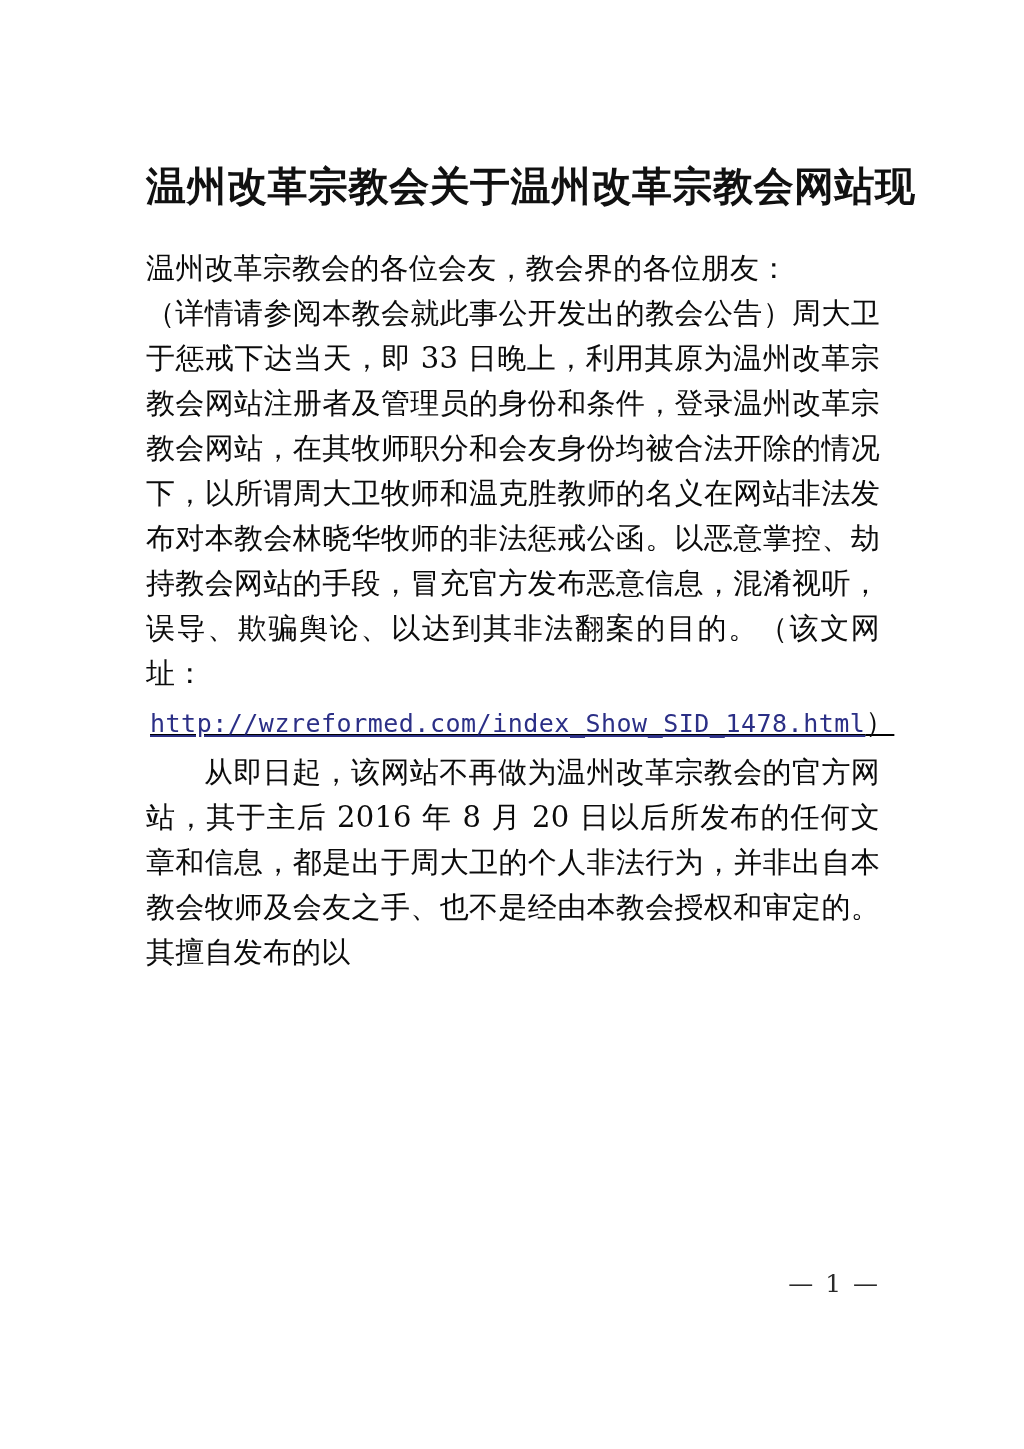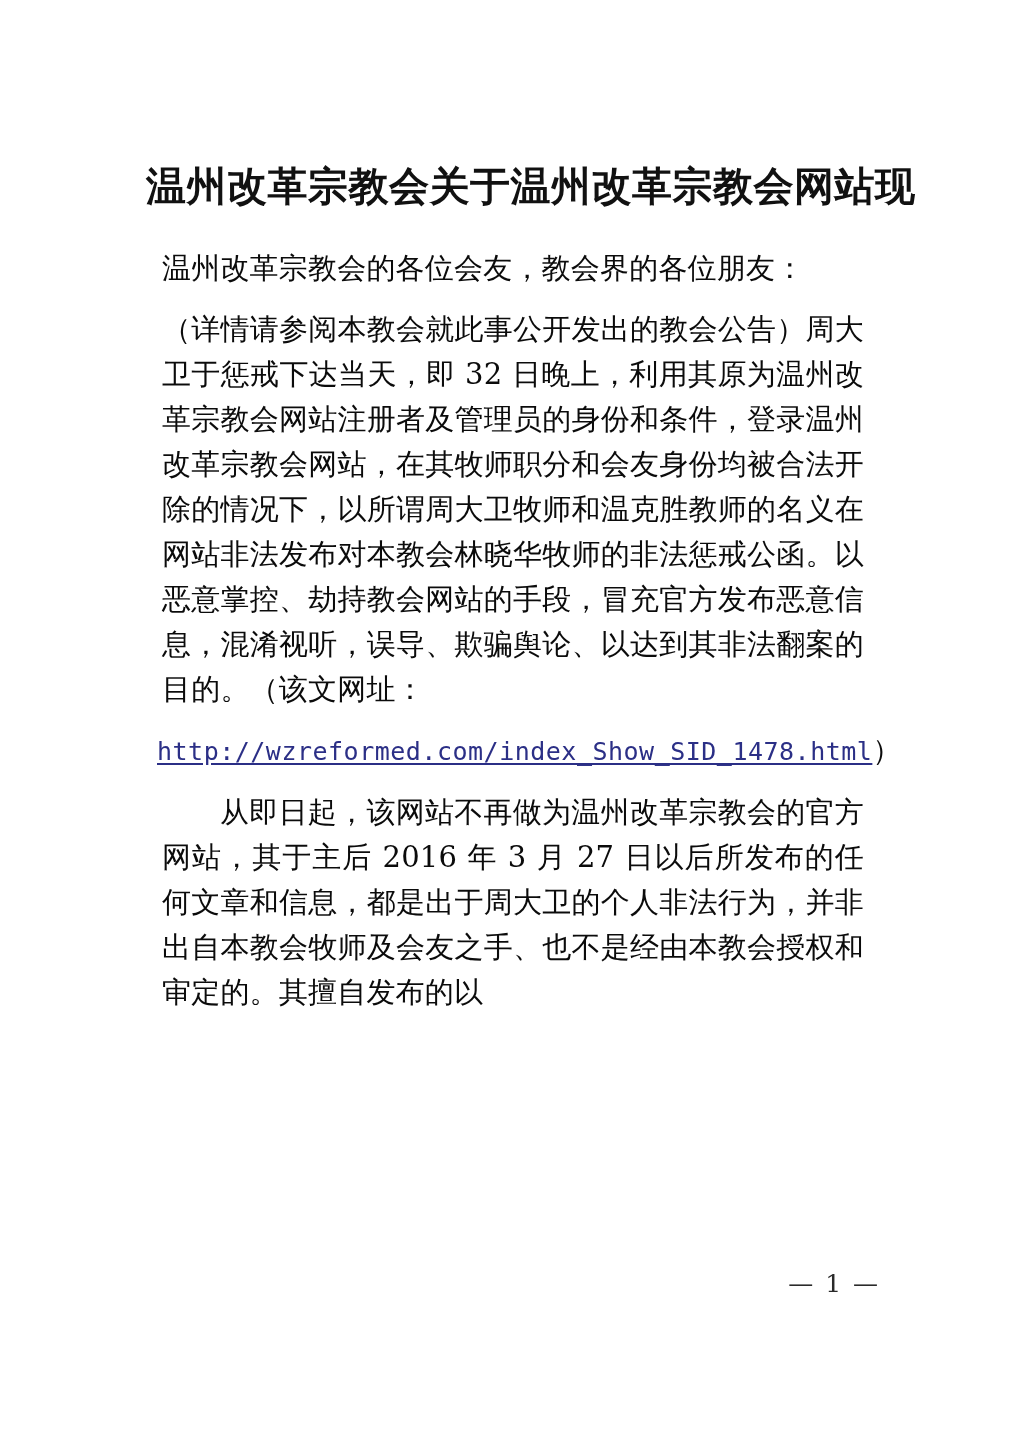--- a/index.html
+++ b/index.html
@@ -46,21 +46,21 @@
     display: block;
     white-space: nowrap;
   }
 
   
   .body-block {
     margin-top: 34px;
   }
 
   .para {
-    margin: 16px;
+    margin: 0;
     font-family: "DejaVu Serif", "Liberation Serif", serif;
     font-size: 29px;
     line-height: 45px;
     color: #0b0b0b;
     text-align: justify;
     text-justify: inter-character;
     word-break: break-all;
     letter-spacing: 0.2px;
   }
   .para.indent {
@@ -69,24 +69,25 @@
   .para.salutation {
     text-indent: 0;
   }
 
   .para + .para {
     margin-top: 0;
   }
 
   
   .url-line {
-    margin: 11px;
+    margin: 4px;
     font-size: 29px;
     line-height: 45px;
     text-align: right;
+    text-decoration: underline;
   }
   .url {
     font-family: "DejaVu Sans Mono", "Liberation Mono", monospace;
     font-size: 25px;
     color: #2b2f86;
     text-decoration: underline;
     text-underline-offset: 3px;
     letter-spacing: 0.5px;
   }
   .paren {
@@ -118,26 +119,26 @@
 
     <h1 class="doc-title">
       <span class="tline">温州改革宗教会关于温州改革宗教会网站现</span>
     </h1>
 
     <div class="body-block">
 
       <p class="para salutation">温州改革宗教会的各位会友，教会界的各位朋友：</p>
 
 
-      <p class="para">（详情请参阅本教会就此事公开发出的教会公告）周大卫于惩戒下达当天，即 32 日晚上，利用其原为温州改革宗教会网站注册者及管理员的身份和条件，登录温州改革宗教会网站，在其牧师职分和会友身份均被合法开除的情况下，以所谓周大卫牧师和温克胜教师的名义在网站非法发布对本教会林晓华牧师的非法惩戒公函。以恶意掌控、劫持教会网站的手段，冒充官方发布恶意信息，混淆视听，误导、欺骗舆论、以达到其非法翻案的目的。（该文网址：</p>
+      <p class="para">（详情请参阅本教会就此事公开发出的教会公告）周大卫于惩戒下达当天，即 33 日晚上，利用其原为温州改革宗教会网站注册者及管理员的身份和条件，登录温州改革宗教会网站，在其牧师职分和会友身份均被合法开除的情况下，以所谓周大卫牧师和温克胜教师的名义在网站非法发布对本教会林晓华牧师的非法惩戒公函。以恶意掌控、劫持教会网站的手段，冒充官方发布恶意信息，混淆视听，误导、欺骗舆论、以达到其非法翻案的目的。（该文网址：</p>
 
       <p class="url-line"><a class="url" href="#">http://wzreformed.com/index_Show_SID_1478.html</a><span class="paren">）</span></p>
 
 
-      <p class="para indent">从即日起，该网站不再做为温州改革宗教会的官方网站，其于主后 2016 年 3 月 27 日以后所发布的任何文章和信息，都是出于周大卫的个人非法行为，并非出自本教会牧师及会友之手、也不是经由本教会授权和审定的。其擅自发布的以</p>
+      <p class="para indent">从即日起，该网站不再做为温州改革宗教会的官方网站，其于主后 2016 年 8 月 20 日以后所发布的任何文章和信息，都是出于周大卫的个人非法行为，并非出自本教会牧师及会友之手、也不是经由本教会授权和审定的。其擅自发布的以</p>
 
     </div>
 
   </div>
 
   <div class="page-footer">— 1 —</div>
 
 </div>
 
 </body></html>

